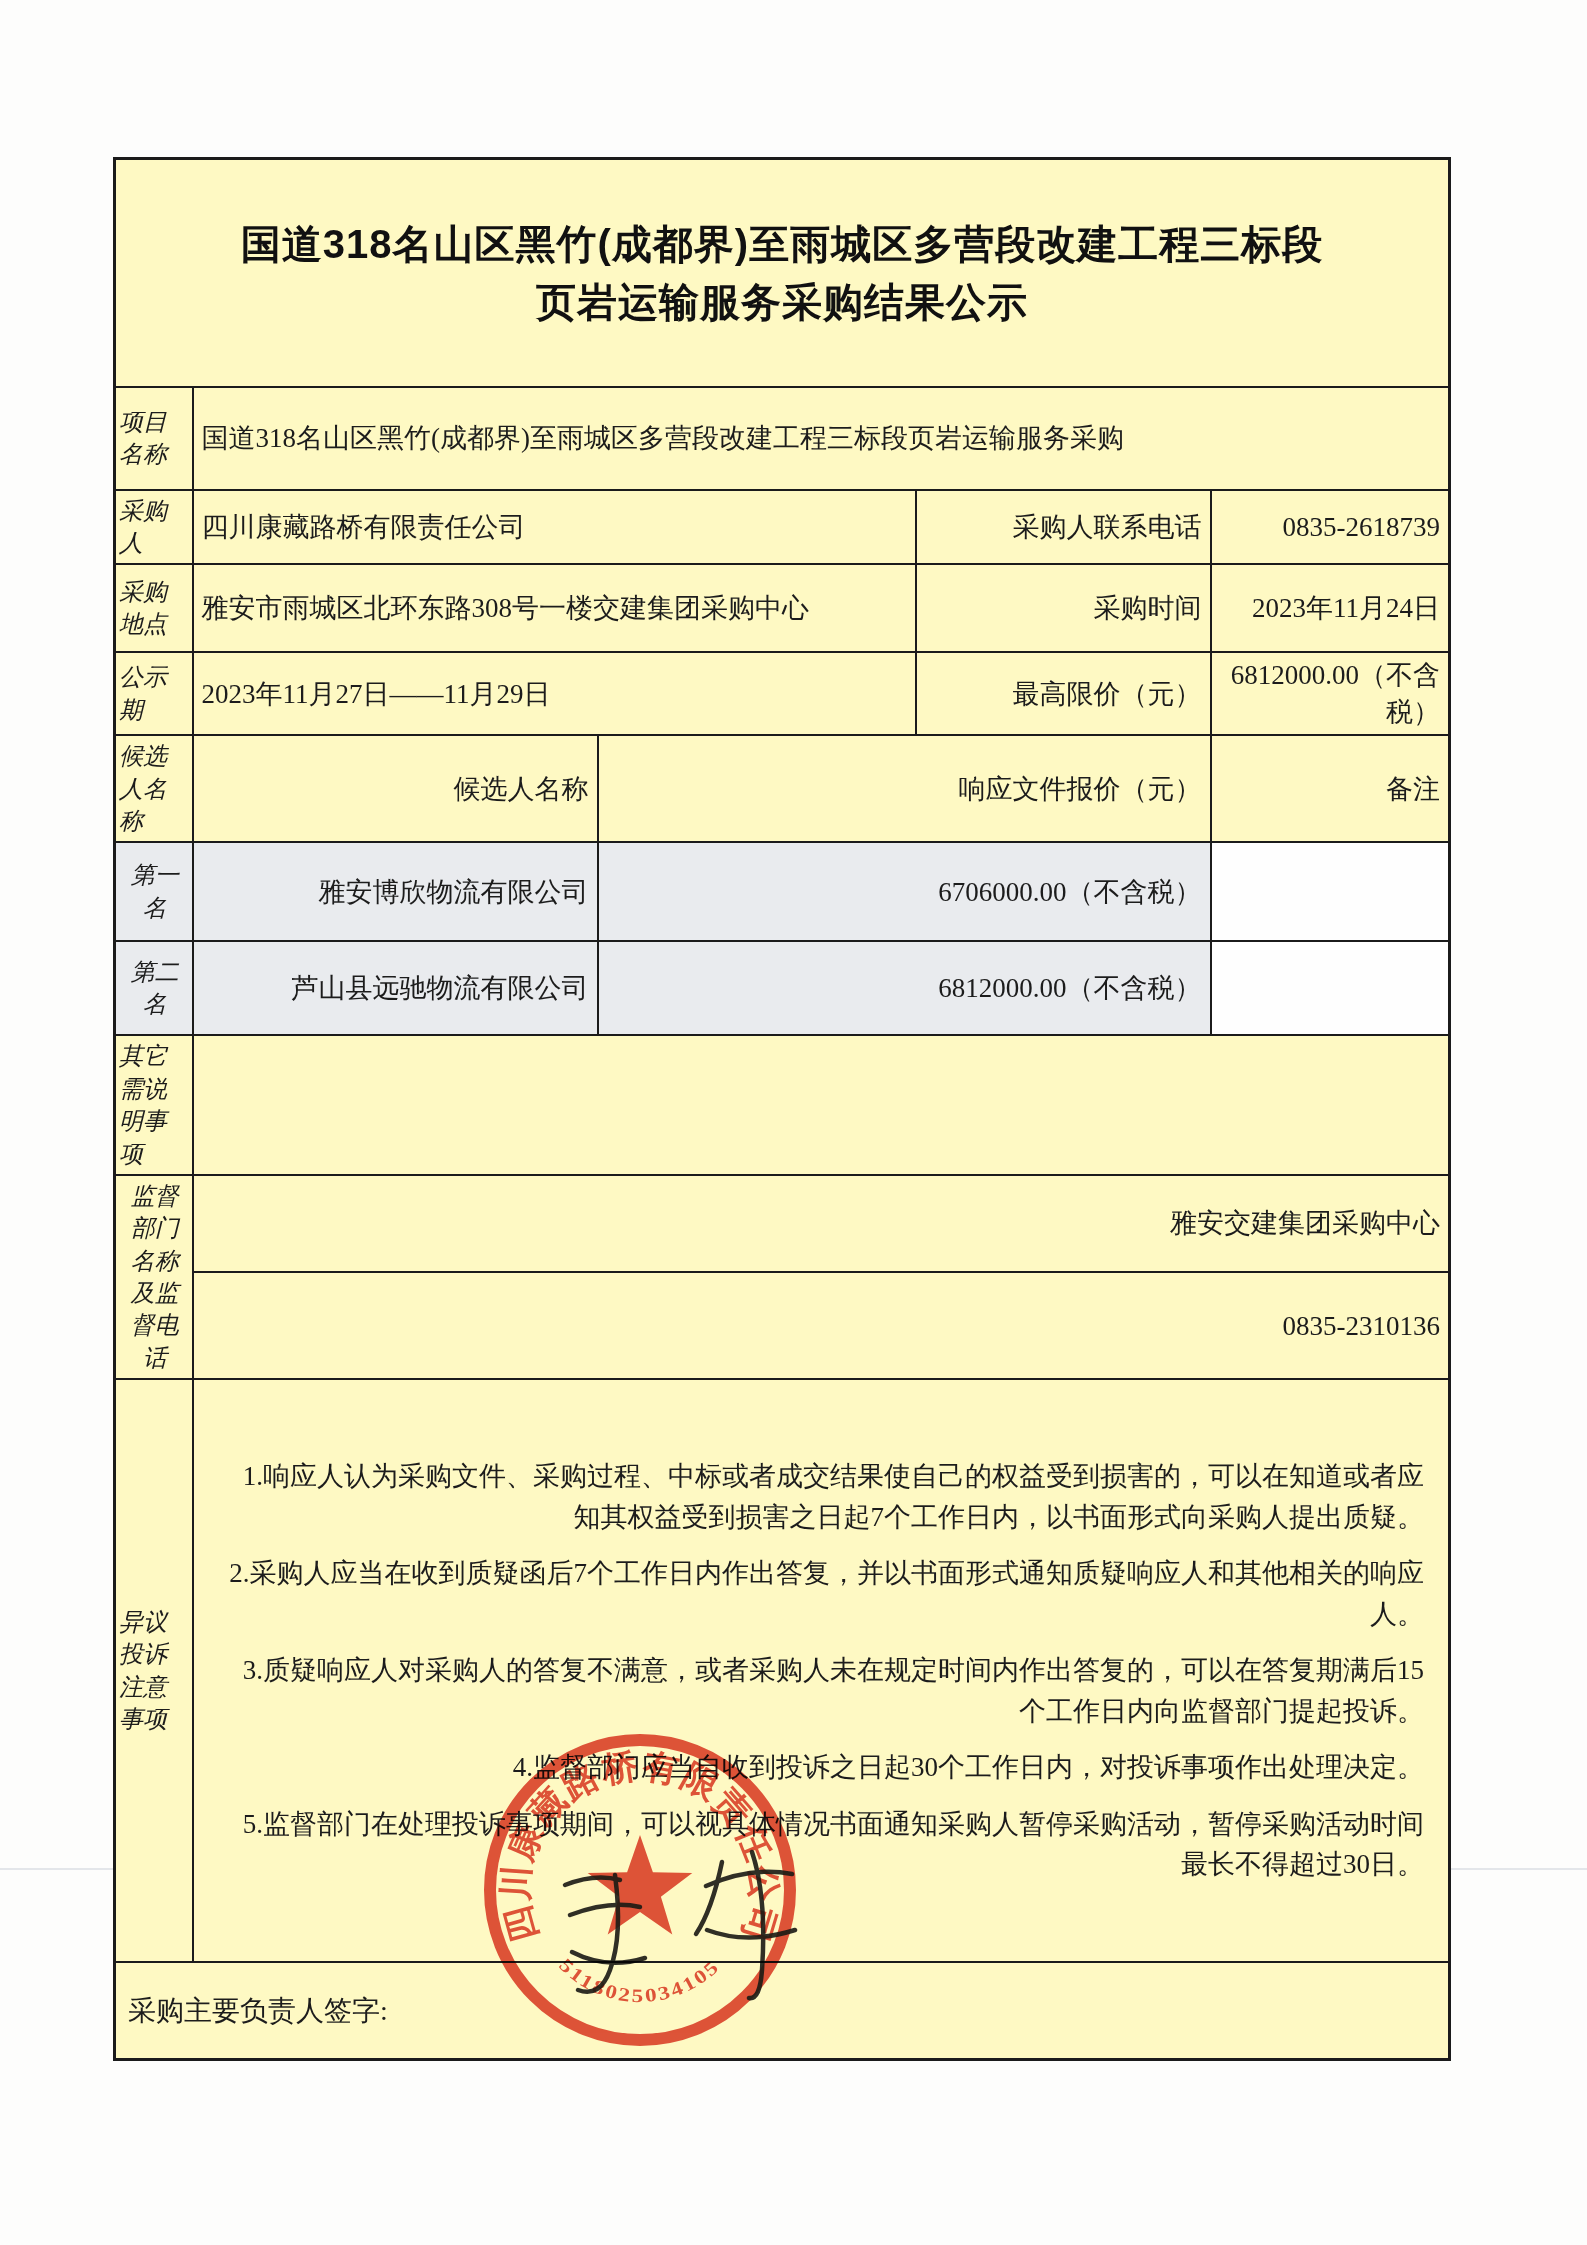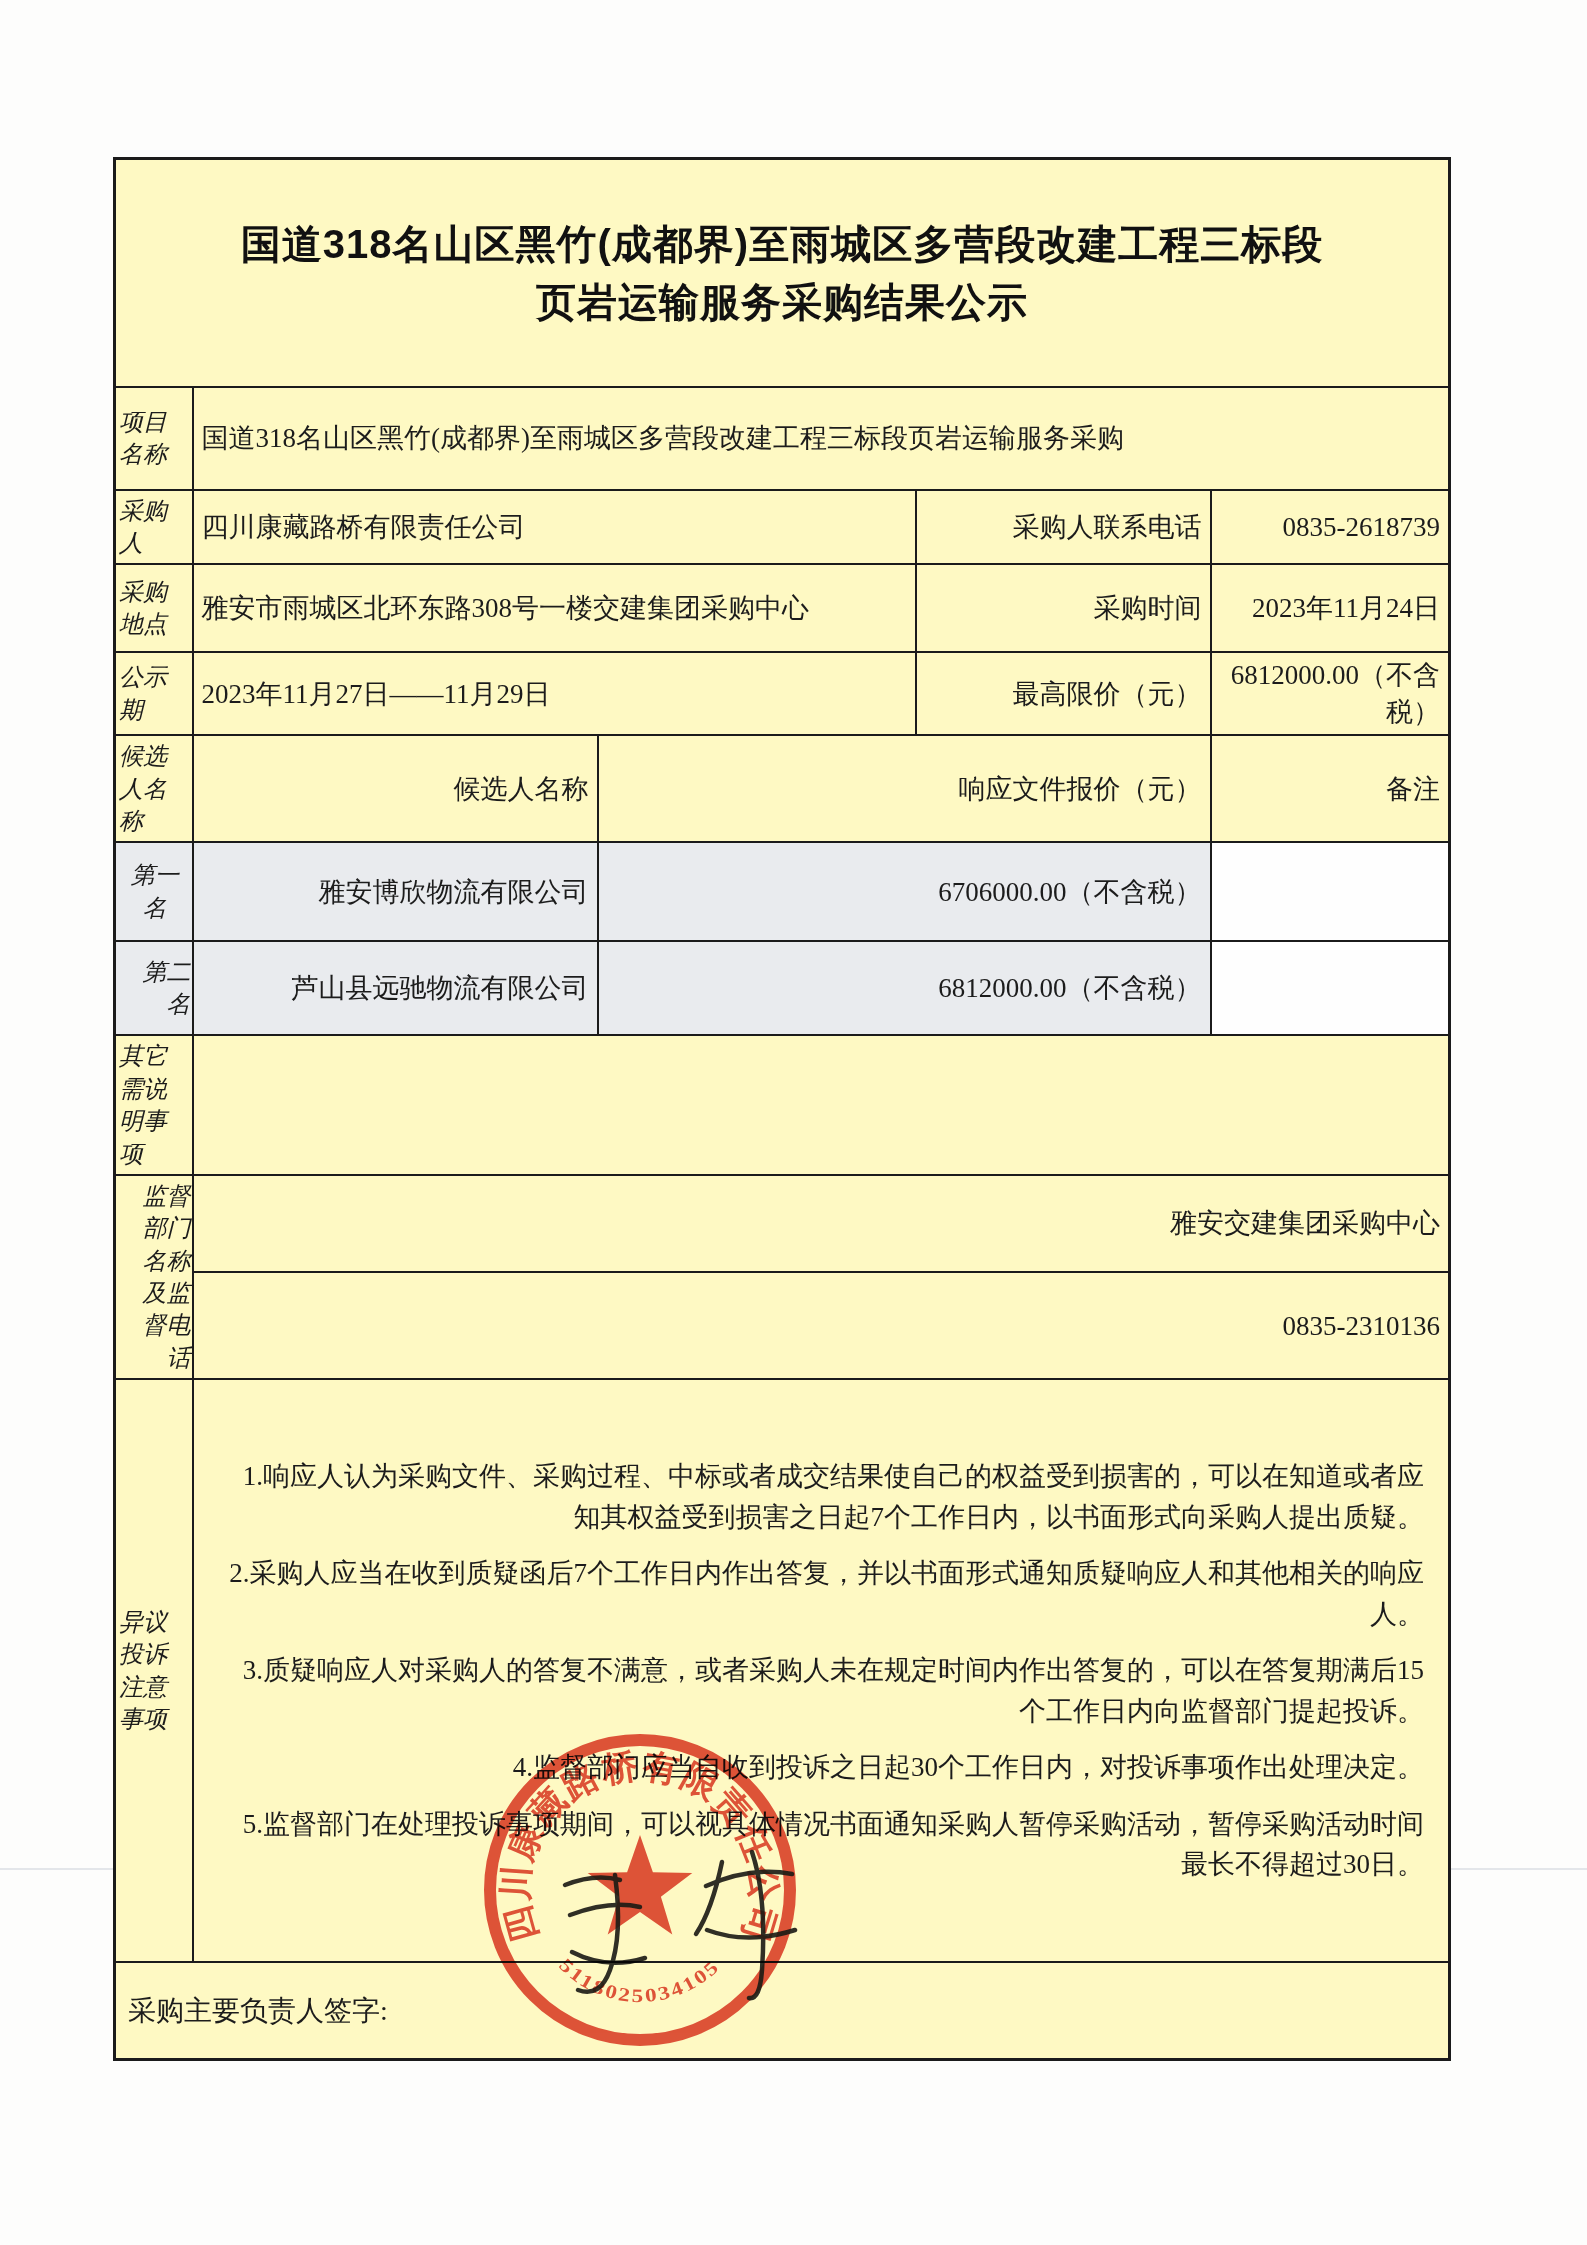--- a/index.html
+++ b/index.html
@@ -91,33 +91,33 @@
     </tr>
 
     <tr style="height:99px" class="shade">
       <td class="lbl" style="text-align:center">第一名</td>
       <td class="c">雅安博欣物流有限公司</td>
       <td colspan="2" class="c">6706000.00（不含税）</td>
       <td class="c remark"></td>
     </tr>
 
     <tr style="height:94px" class="shade">
-      <td class="lbl" style="text-align:right">第二名</td>
+      <td class="lbl" style="text-align:center">第二名</td>
       <td class="c">芦山县远驰物流有限公司</td>
       <td colspan="2" class="c">6812000.00（不含税）</td>
       <td class="c remark"></td>
     </tr>
 
     <tr style="height:109px">
       <td class="lbl">其它需说明事项</td>
       <td colspan="4" class="l"></td>
     </tr>
 
     <tr style="height:71px">
-      <td rowspan="2" class="lbl" style="text-align:right">监督部门名称及监督电话</td>
+      <td rowspan="2" class="lbl" style="text-align:center">监督部门名称及监督电话</td>
       <td colspan="4" class="c">雅安交建集团采购中心</td>
     </tr>
     <tr style="height:78px">
       <td colspan="4" class="c">0835-2310136</td>
     </tr>
 
     <tr style="height:583px">
       <td class="lbl">异议投诉注意事项</td>
       <td colspan="4" class="objection">
         <p>1.响应人认为采购文件、采购过程、中标或者成交结果使自己的权益受到损害的，可以在知道或者应知其权益受到损害之日起7个工作日内，以书面形式向采购人提出质疑。</p>

